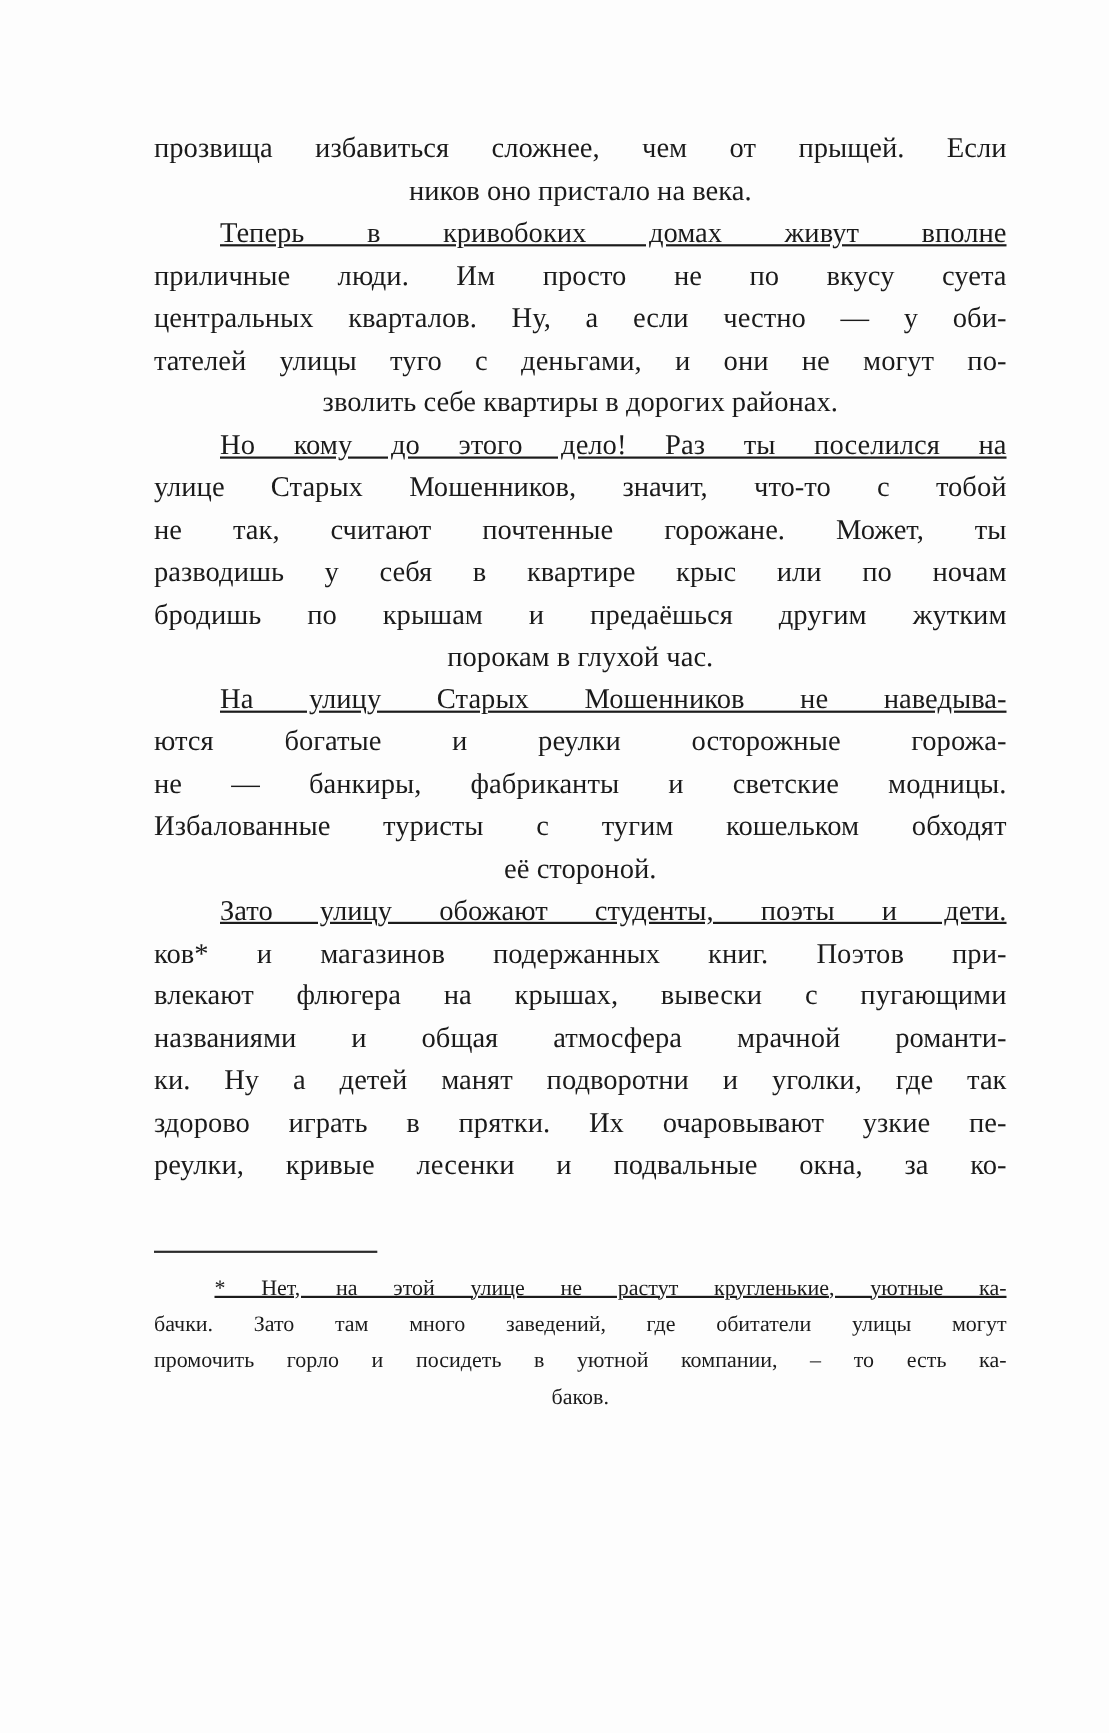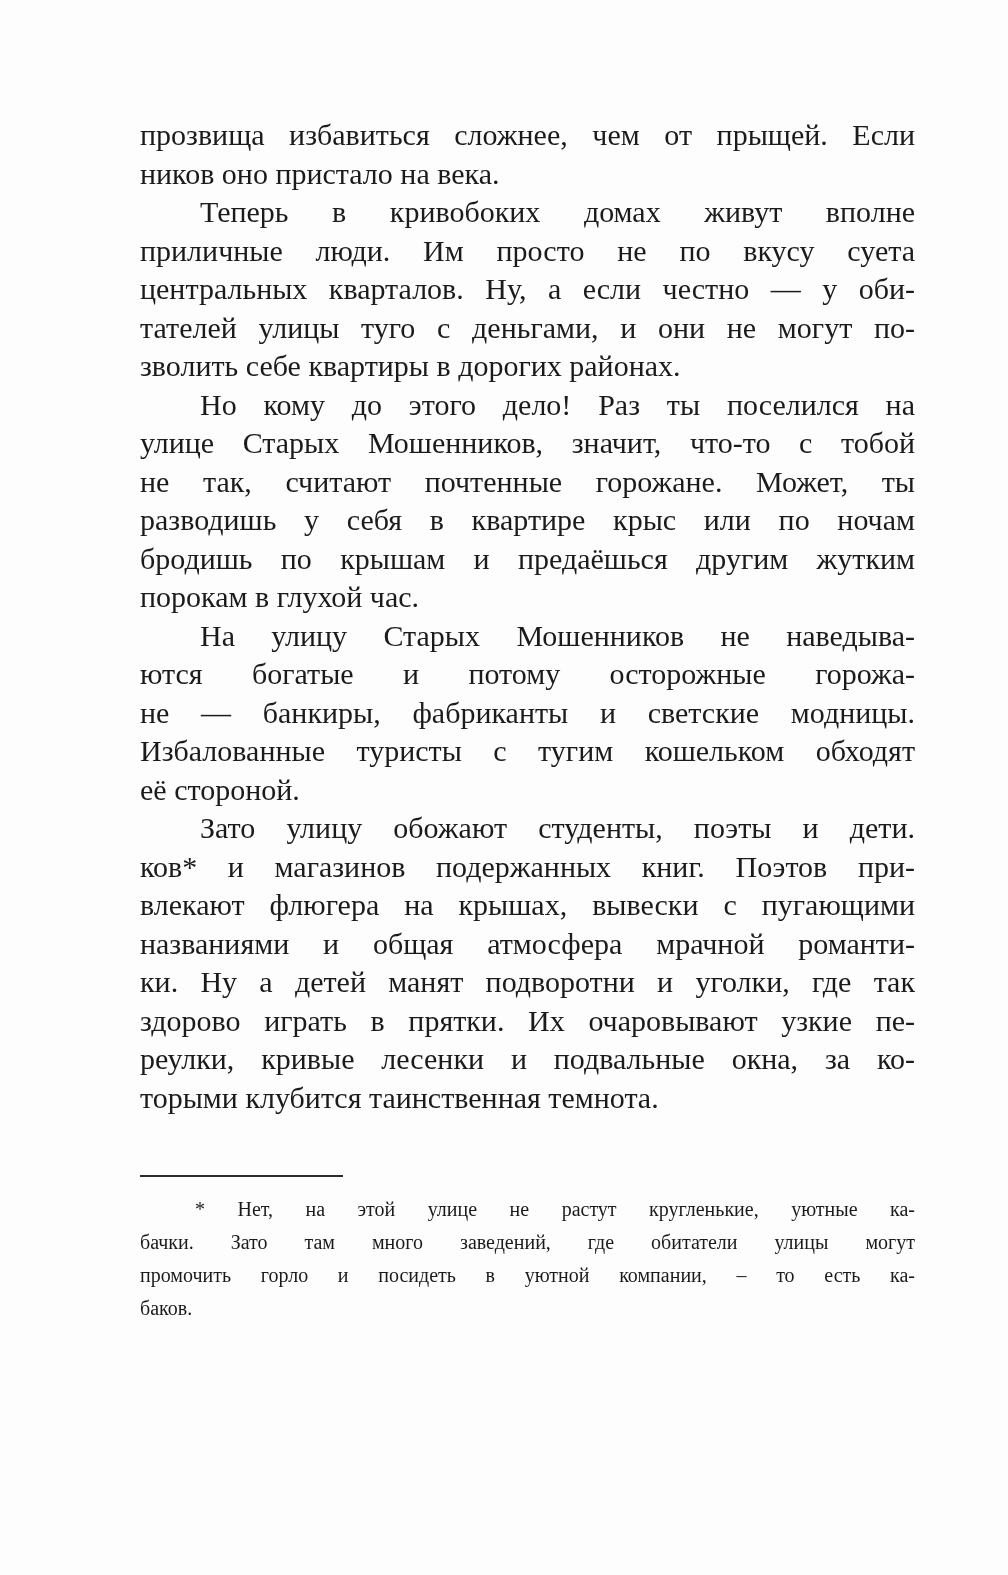--- a/index.html
+++ b/index.html
@@ -12,38 +12,39 @@
     width: 1008px;
     height: 1575px;
     box-sizing: border-box;
     background: #fdfdfd;
     color: #1b1b1b;
     font-family: "Liberation Serif", serif;
     padding: 116px 93px 0 140px;
     overflow: hidden;
   }
   .main-text .ln {
-    font-size: 30px;
+    font-size: 26px;
     line-height: 38.5px;
     height: 38.5px;
     white-space: nowrap;
   }
   
   .ln.j {
     text-align: justify;
     text-align-last: justify;
     text-justify: inter-word;
     white-space: normal;
   }
   .ln.last {
-    text-align: left;
+    text-align: center;
     white-space: normal;
   }
   .ln.ind {
     text-indent: 60px;
+    text-decoration: underline;
   }
   .footnote-rule {
     margin-top: 58px;
     width: 203px;
     height: 2px;
     background: #2b2b2b;
   }
   .footnote {
     margin-top: 16px;
   }
@@ -80,35 +81,34 @@
       <div class="ln j ind">Но кому до этого дело! Раз ты поселился на</div>
       <div class="ln j">улице Старых Мошенников, значит, что-то с тобой</div>
       <div class="ln j">не так, считают почтенные горожане. Может, ты</div>
       <div class="ln j">разводишь у себя в квартире крыс или по ночам</div>
       <div class="ln j">бродишь по крышам и предаёшься другим жутким</div>
       <div class="ln last">порокам в глухой час.</div>
     </div>
 
     <div class="paragraph">
       <div class="ln j ind">На улицу Старых Мошенников не наведыва-</div>
-      <div class="ln j">ются богатые и потому осторожные горожа-</div>
+      <div class="ln j">ются богатые и реулки осторожные горожа-</div>
       <div class="ln j">не — банкиры, фабриканты и светские модницы.</div>
       <div class="ln j">Избалованные туристы с тугим кошельком обходят</div>
       <div class="ln last">её стороной.</div>
     </div>
 
     <div class="paragraph">
       <div class="ln j ind">Зато улицу обожают студенты, поэты и дети.</div>
       <div class="ln j">ков* и магазинов подержанных книг. Поэтов при-</div>
       <div class="ln j">влекают флюгера на крышах, вывески с пугающими</div>
       <div class="ln j">названиями и общая атмосфера мрачной романти-</div>
       <div class="ln j">ки. Ну а детей манят подворотни и уголки, где так</div>
       <div class="ln j">здорово играть в прятки. Их очаровывают узкие пе-</div>
       <div class="ln j">реулки, кривые лесенки и подвальные окна, за ко-</div>
-      <div class="ln last">торыми клубится таинственная темнота.</div>
     </div>
 
   </div>
 
   <div class="footnote-rule"></div>
 
   <div class="footnote">
     <div class="ln j ind">* Нет, на этой улице не растут кругленькие, уютные ка-</div>
     <div class="ln j">бачки. Зато там много заведений, где обитатели улицы могут</div>
     <div class="ln j">промочить горло и посидеть в уютной компании, – то есть ка-</div>

